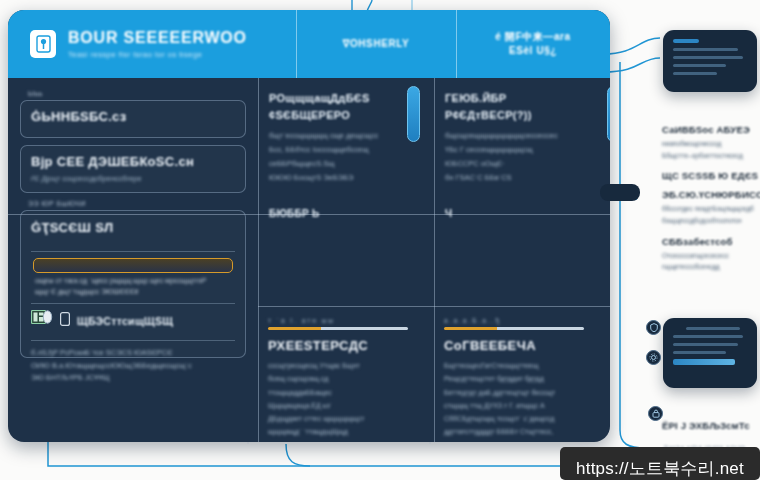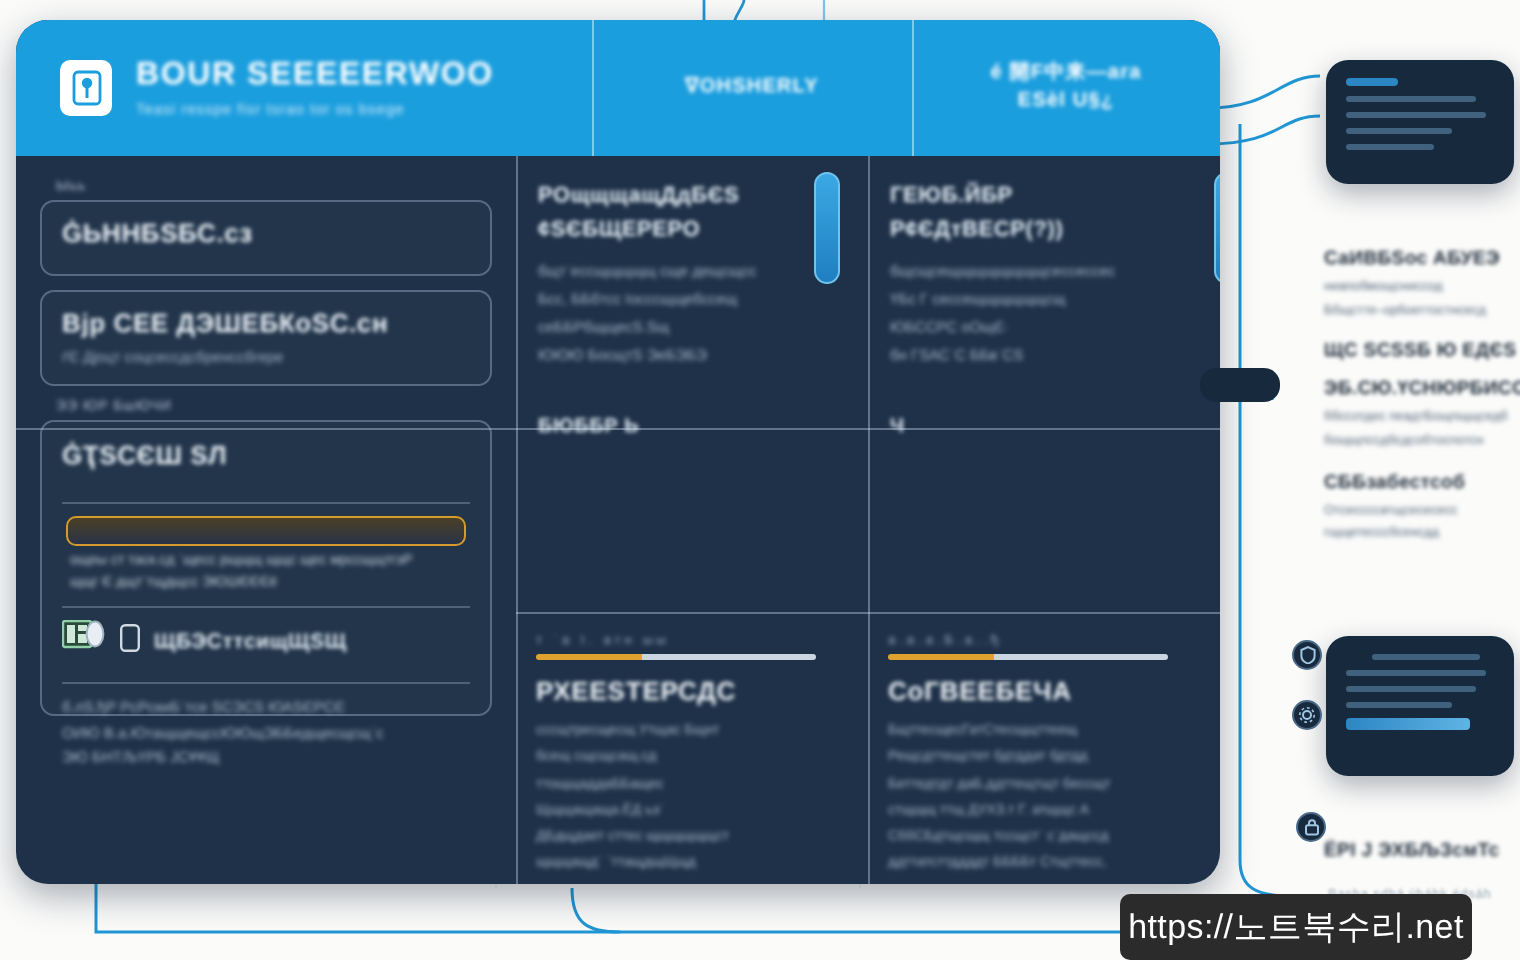--- a/index.html
+++ b/index.html
@@ -128,23 +128,23 @@
   .node-c svg{ display:block; }
 
   
   #side-tab{
     position:absolute; left:600px; top:184px; width:40px; height:17px;
     background:#17293d; border-radius:8px; z-index:4;
   }
 
   
   #watermark{
-    position:absolute; left:560px; top:447px; width:176px; height:33px;
+    position:absolute; left:560px; top:447px; width:200px; height:33px;
     background:#2b2b2b; border-radius:5px; z-index:20;
-    display:flex; align-items:center; justify-content:center;
+    display:flex; align-items:flex-end; justify-content:center;
   }
   #watermark-text{ color:#fff; font-size:17px; letter-spacing:.2px; white-space:nowrap; }
   #wm-ghost{
     position:absolute; left:664px; top:444px; z-index:19;
     color:#9aa7b2; font-size:6.5px; letter-spacing:.4px;
   }
 </style>
 </head>
 <body>
 

